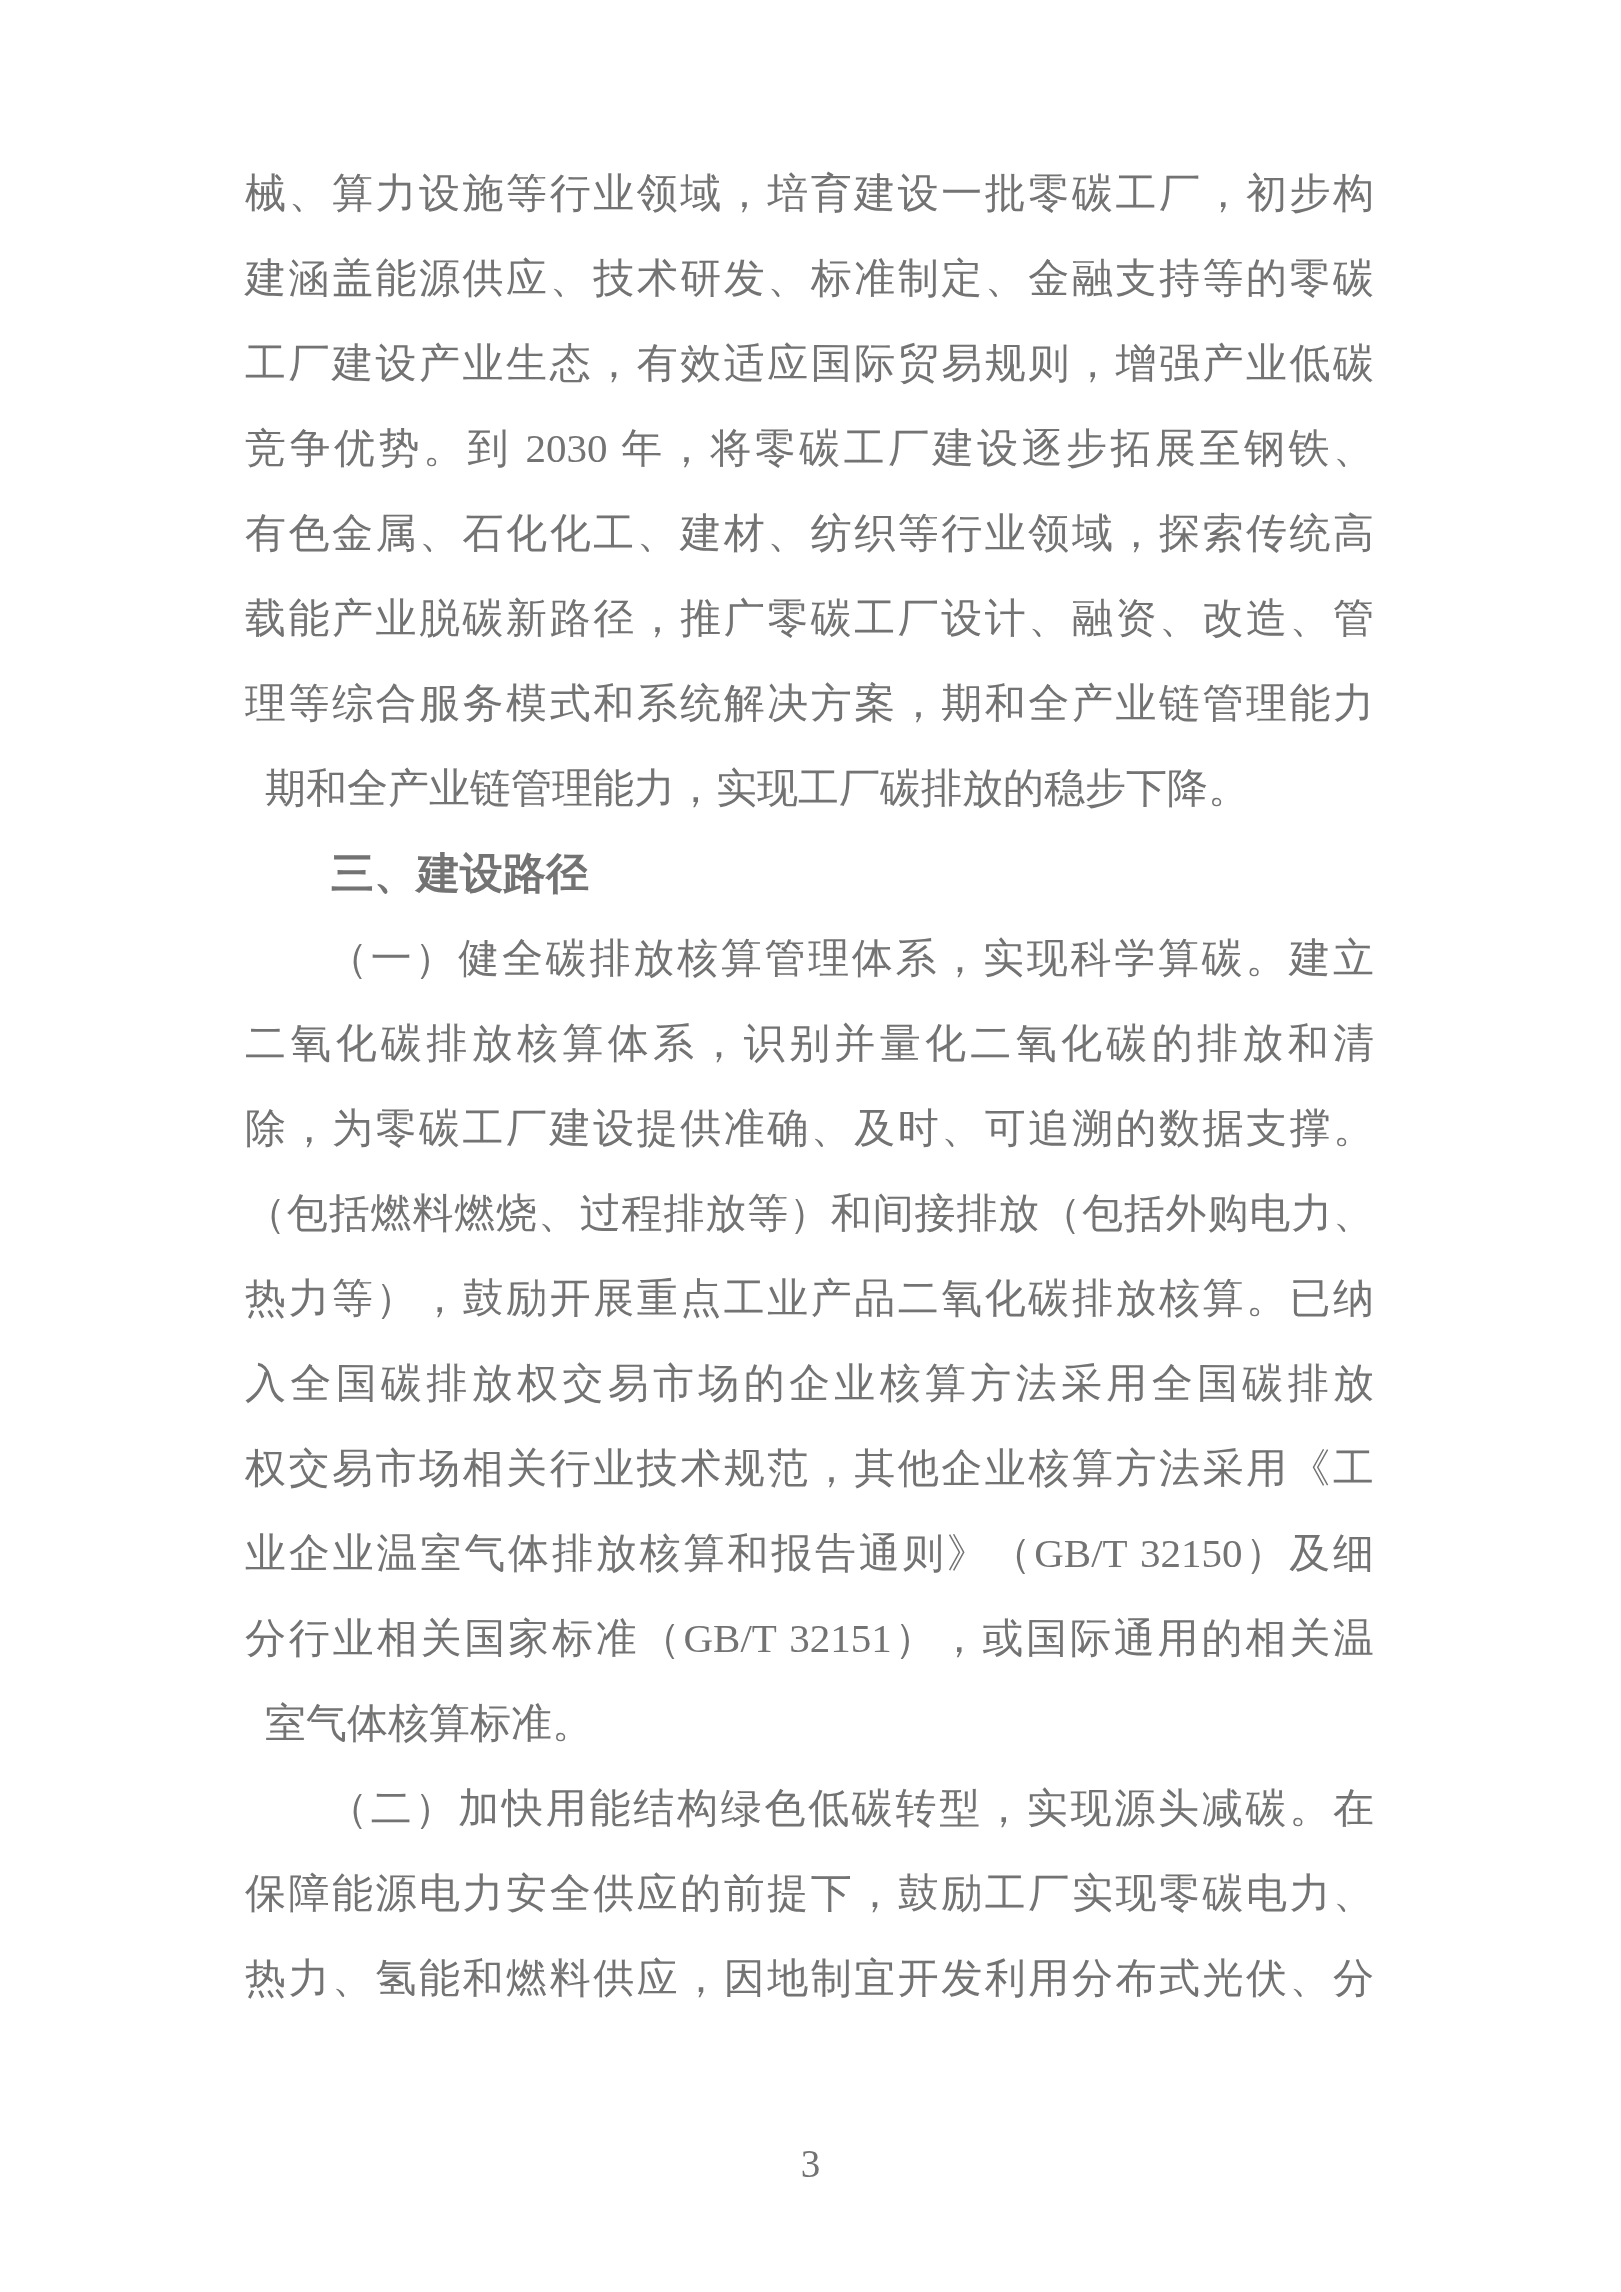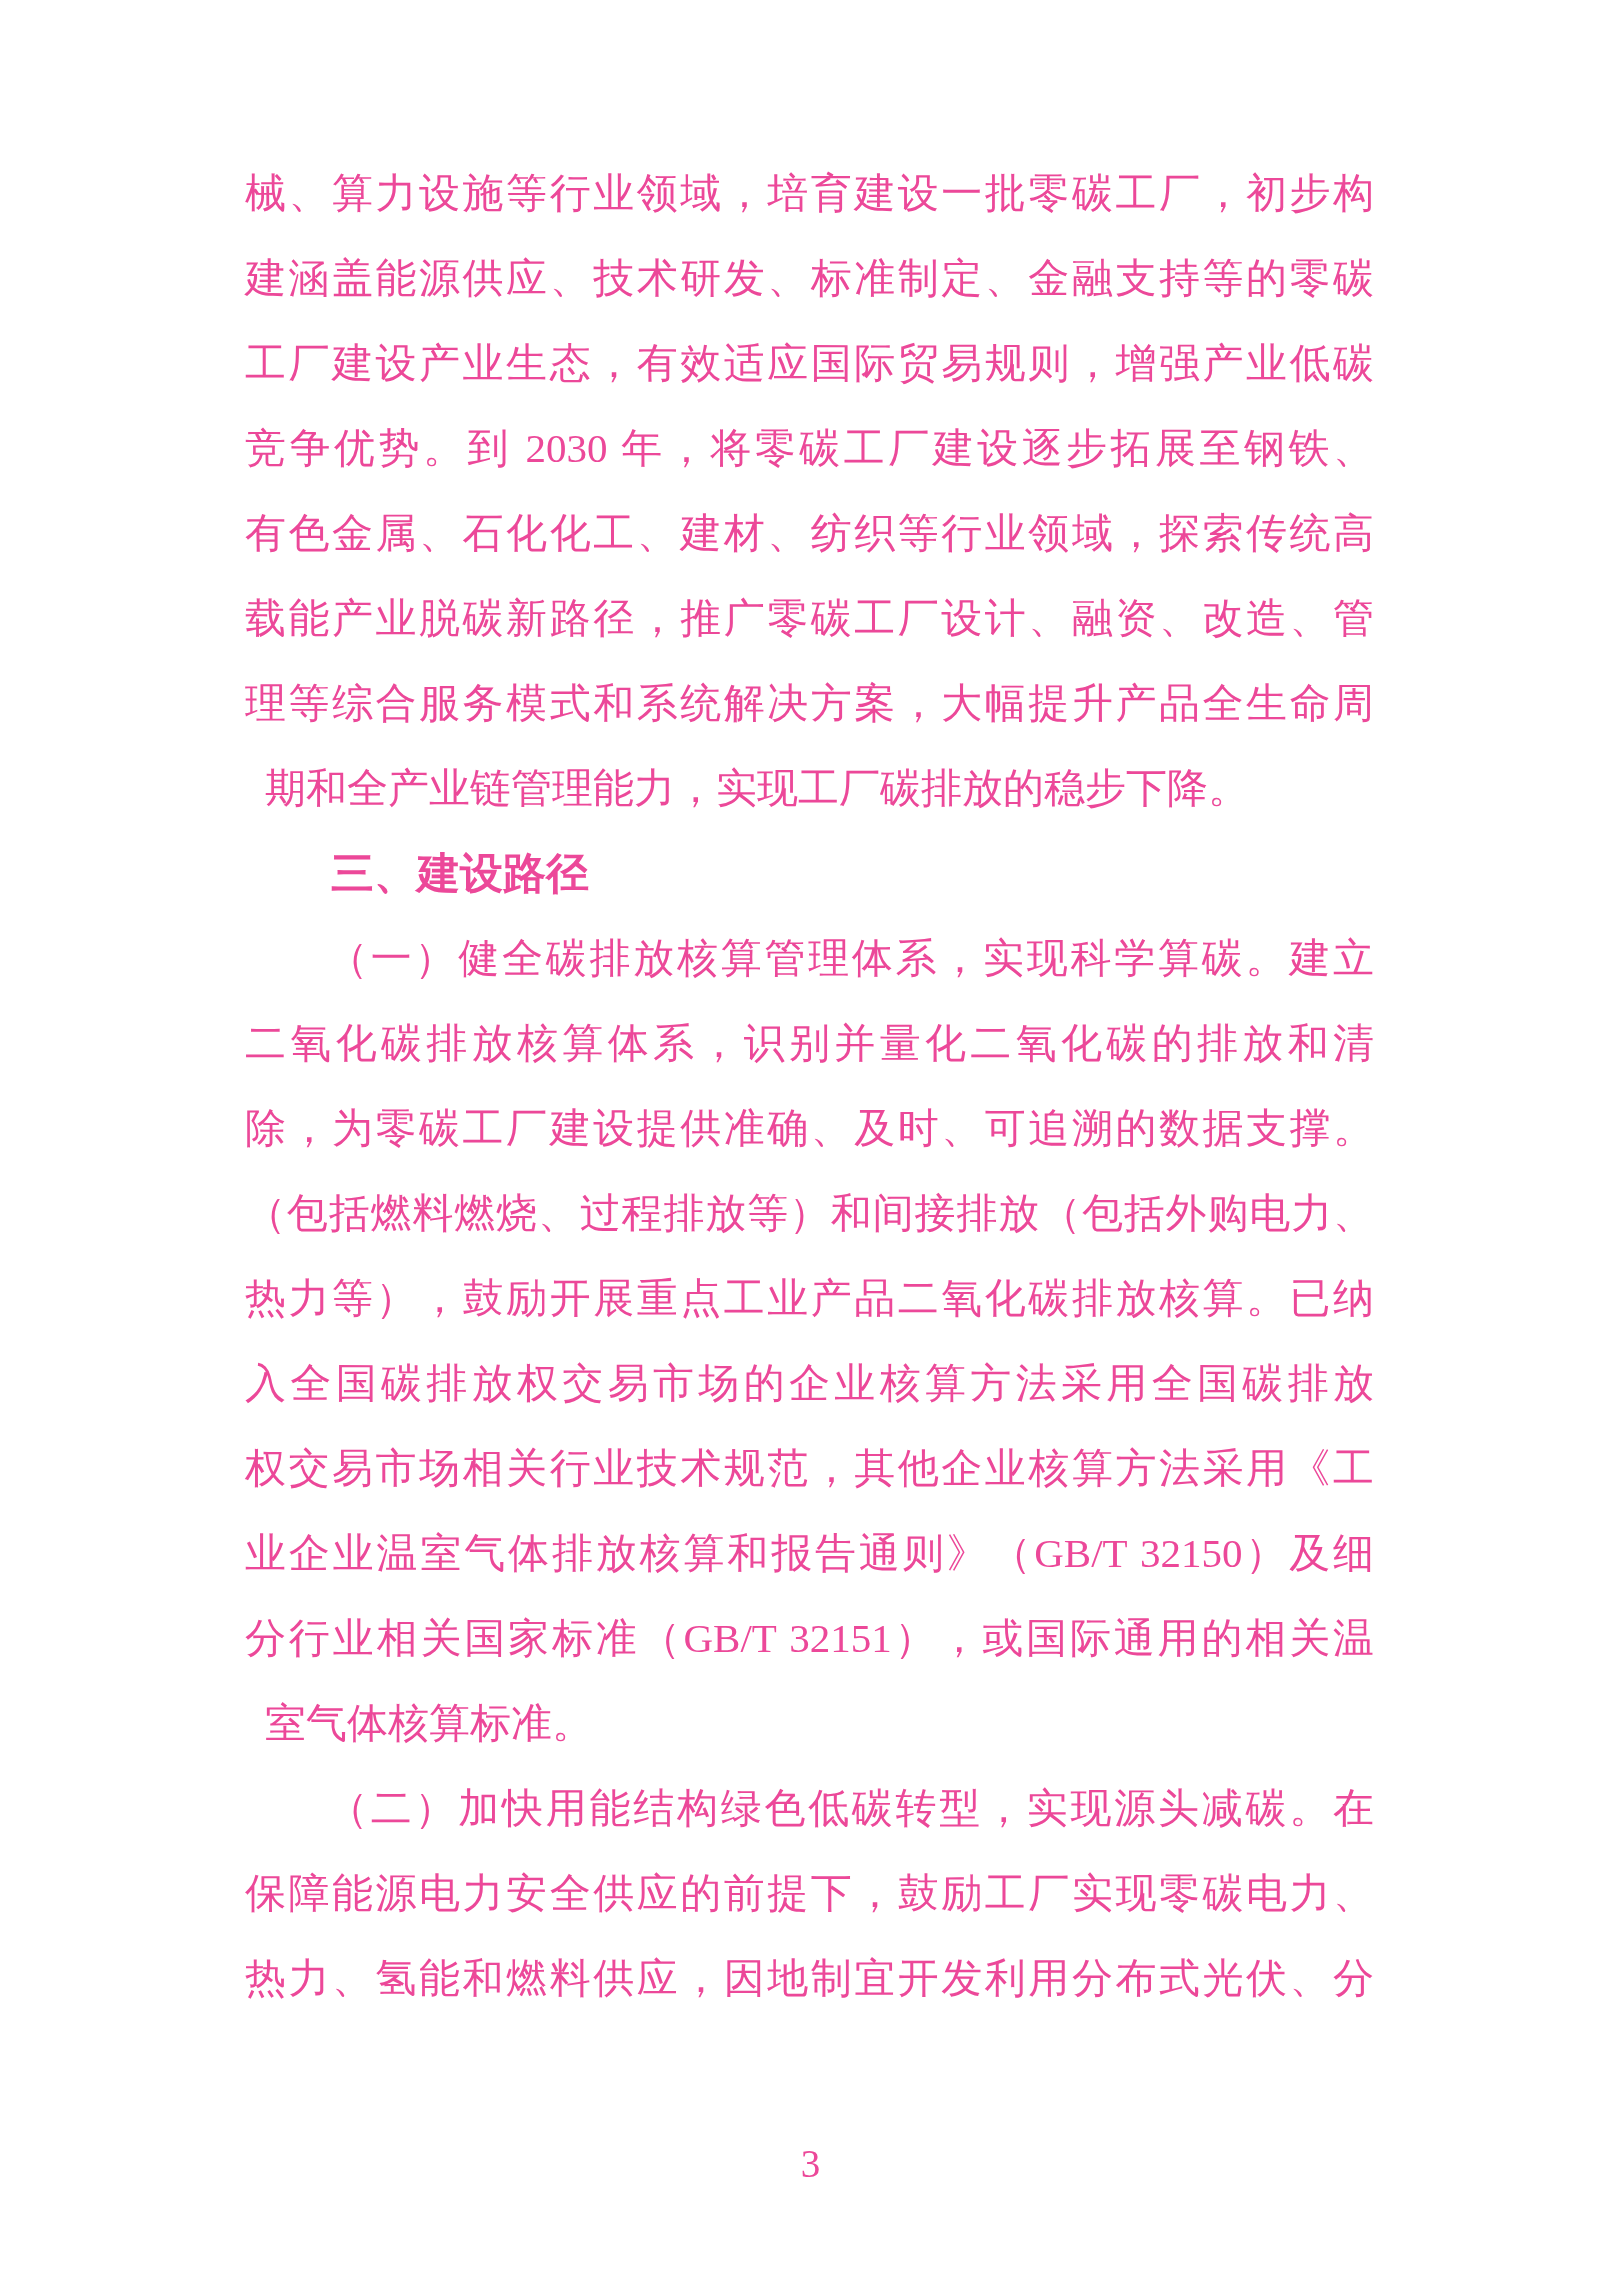--- a/index.html
+++ b/index.html
@@ -6,21 +6,21 @@
     margin: 0;
     padding: 0;
     background: #9e9e9e;
   }
   .page {
     position: relative;
     width: 1621px;
     height: 2293px;
     margin: 0 auto;
     background: #ffffff;
-    color: #ec4899;
+    color: #737373;
     font-family: "Liberation Serif", "DejaVu Serif", serif;
     overflow: hidden;
   }
   .content {
     position: absolute;
     left: 245px;
     top: 151px;
     width: 1129px;
   }
   .line {
@@ -64,21 +64,21 @@
 
 <div class="page">
   <div class="content">
 
     <div class="line">械、算力设施等行业领域，培育建设一批零碳工厂，初步构</div>
     <div class="line">建涵盖能源供应、技术研发、标准制定、金融支持等的零碳</div>
     <div class="line">工厂建设产业生态，有效适应国际贸易规则，增强产业低碳</div>
     <div class="line">竞争优势。到 2030 年，将零碳工厂建设逐步拓展至钢铁、</div>
     <div class="line">有色金属、石化化工、建材、纺织等行业领域，探索传统高</div>
     <div class="line">载能产业脱碳新路径，推广零碳工厂设计、融资、改造、管</div>
-    <div class="line">理等综合服务模式和系统解决方案，大幅提升产品全生命周</div>
+    <div class="line">理等综合服务模式和系统解决方案，期和全产业链管理能力</div>
     <div class="line end">期和全产业链管理能力，实现工厂碳排放的稳步下降。</div>
 
     <div class="line heading">三、建设路径</div>
 
     <div class="line indent">
       <span>（一）健全碳排放核算管理体系，实现科学算碳。</span><span>建立</span>
     </div>
     <div class="line">二氧化碳排放核算体系，识别并量化二氧化碳的排放和清</div>
     <div class="line">除，为零碳工厂建设提供准确、及时、可追溯的数据支撑。</div>
     <div class="line">（包括燃料燃烧、过程排放等）和间接排放（包括外购电力、</div>

